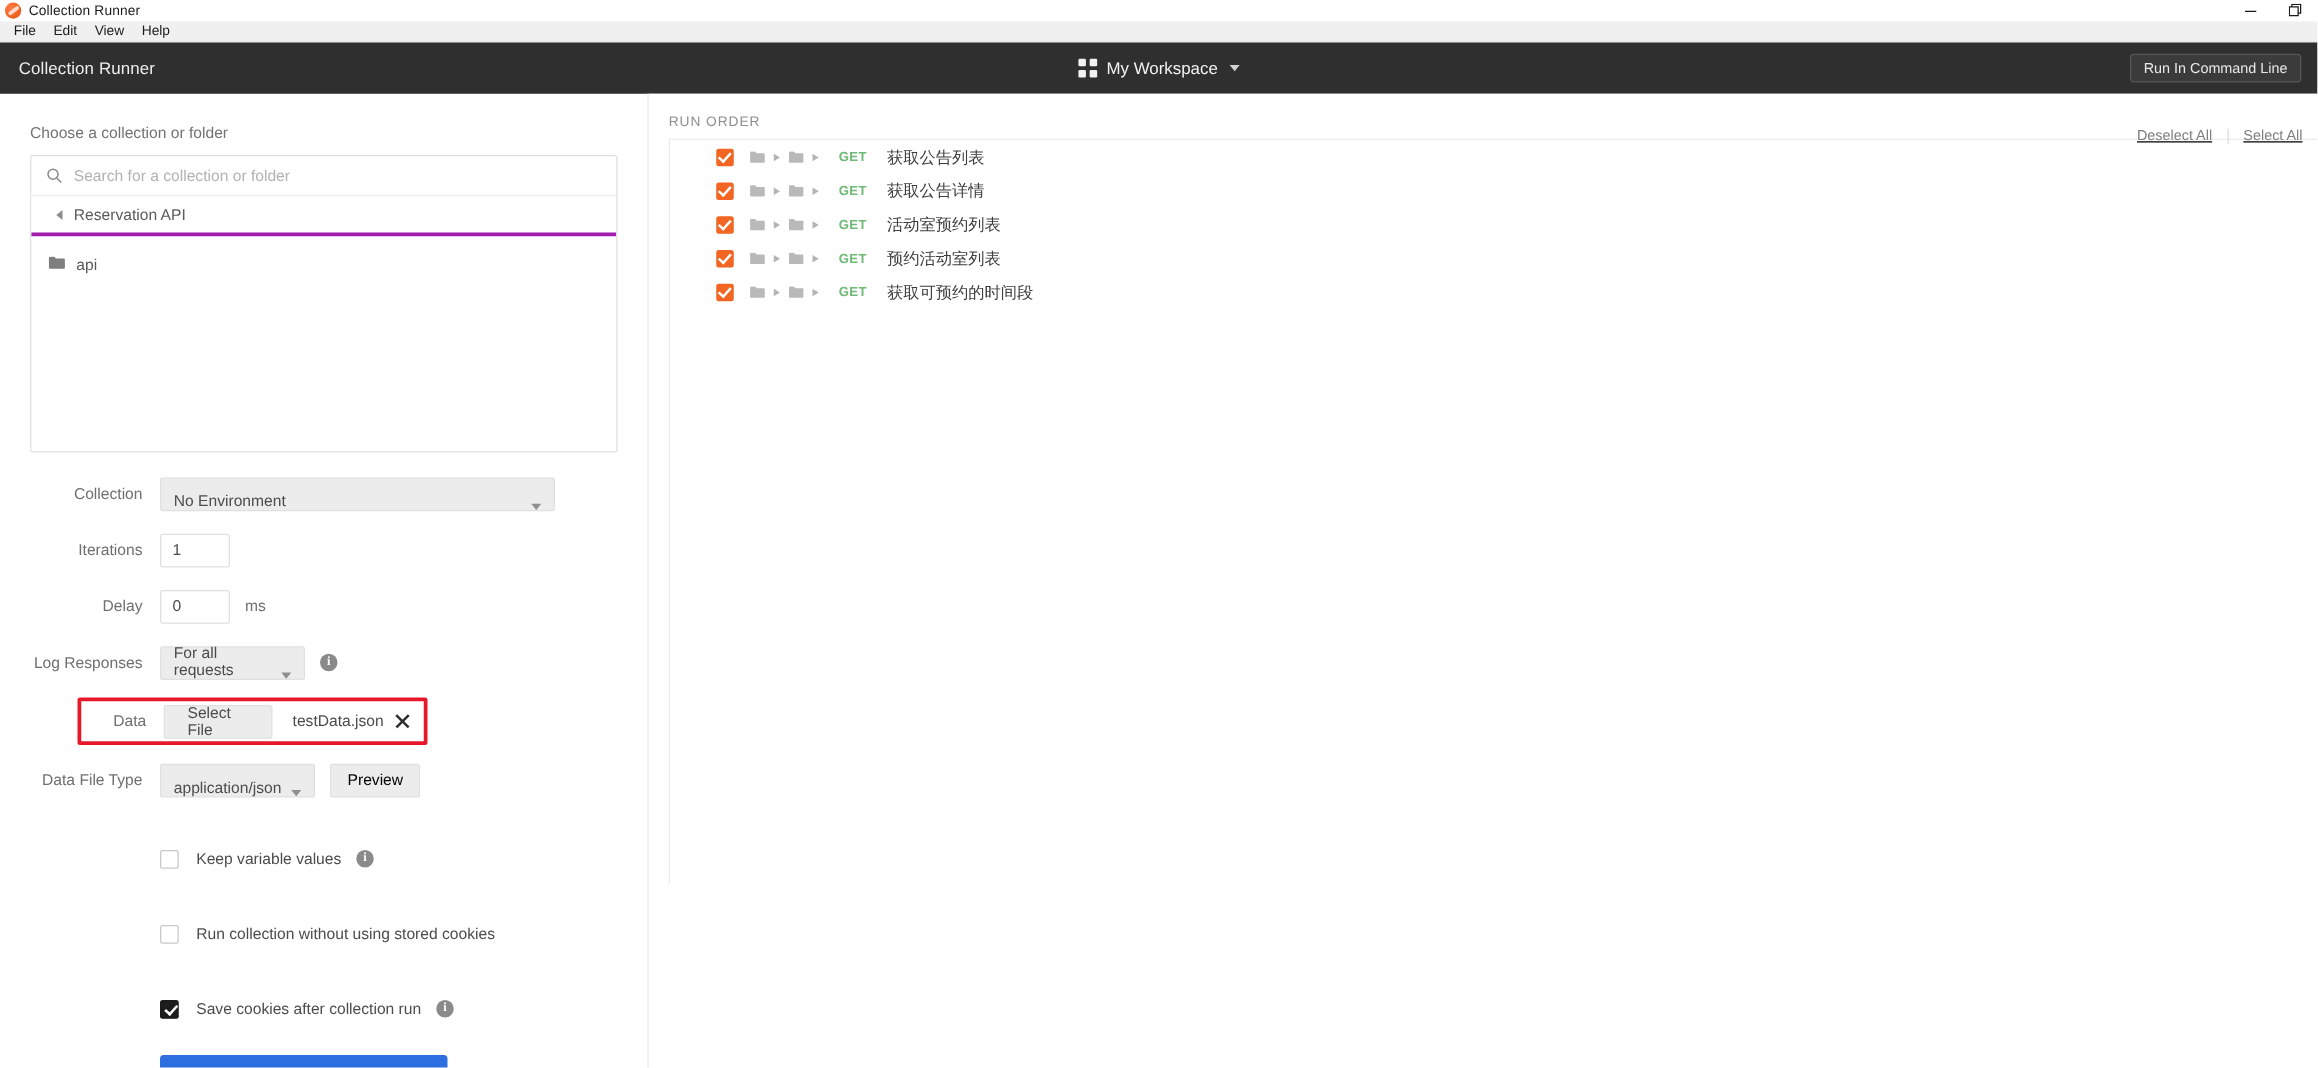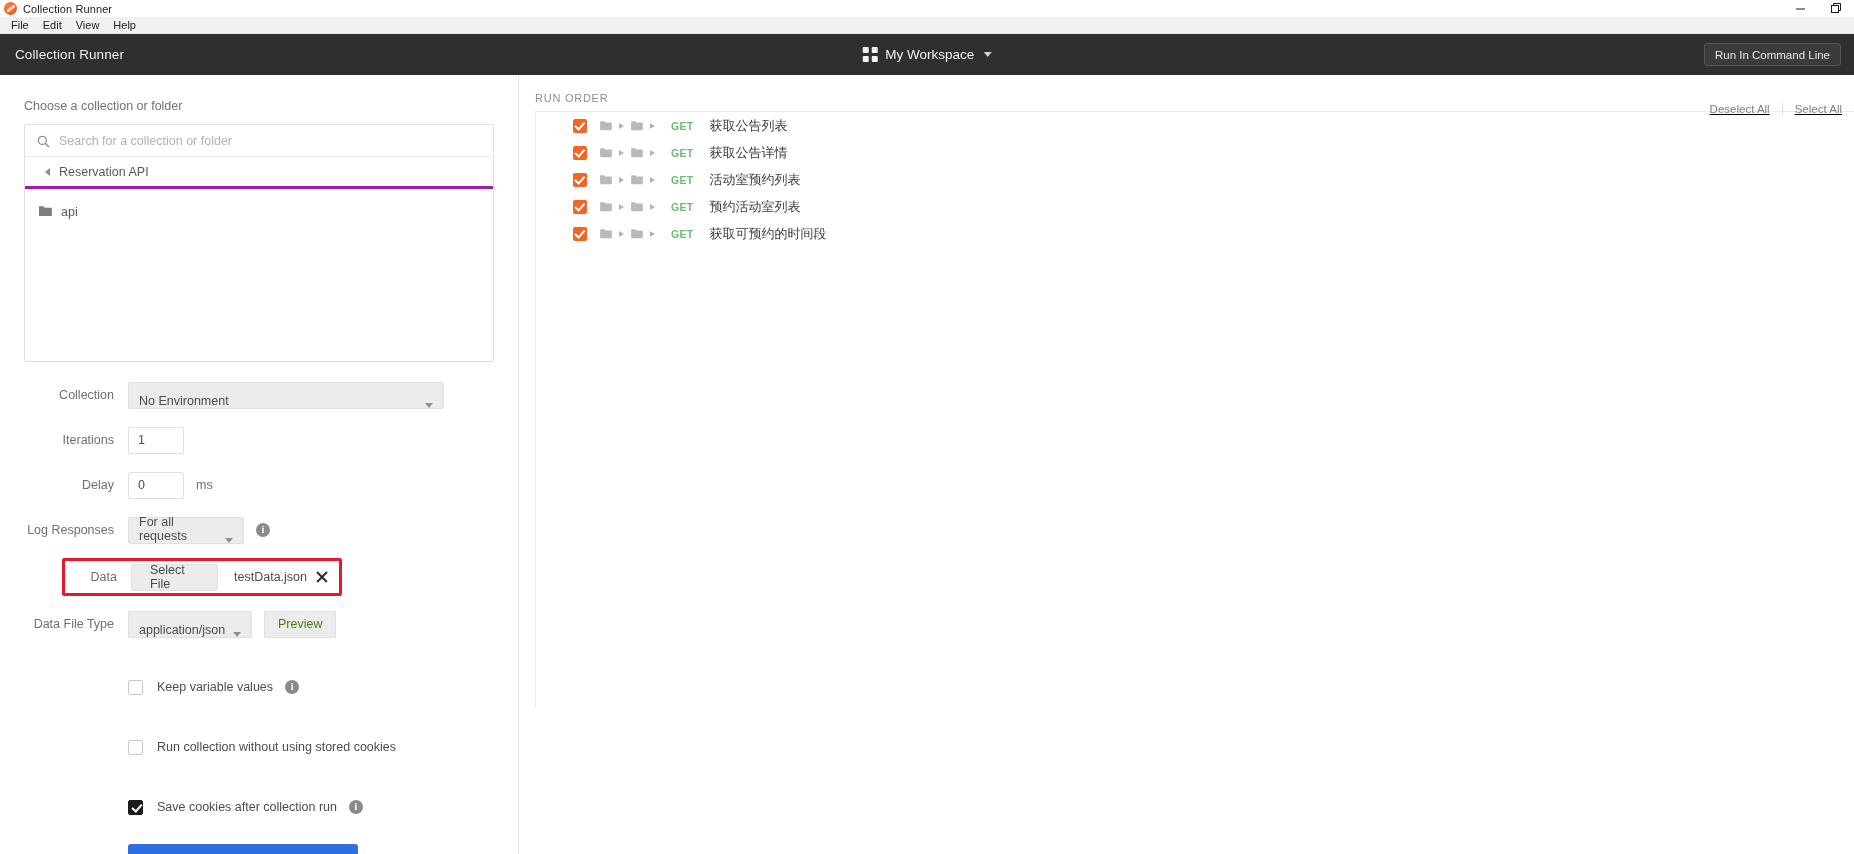--- a/index.html
+++ b/index.html
@@ -329,21 +329,21 @@
   .file-clear::after  { transform: rotate(-45deg); }
 
   .preview-btn {
     height: 27px;
     background: #ececec;
     border: 1px solid #e0e0e0;
     border-radius: 2px;
     display: flex; align-items: center; justify-content: center;
     padding: 0 13px;
     font-size: 12.5px;
-    color: #4d7c0f;
+    color: #000000;
     margin-left: 12px;
   }
 
   
   .cb-row {
     display: flex;
     align-items: center;
     height: 28px;
     padding-left: 104px;
     margin-top: 32px;

